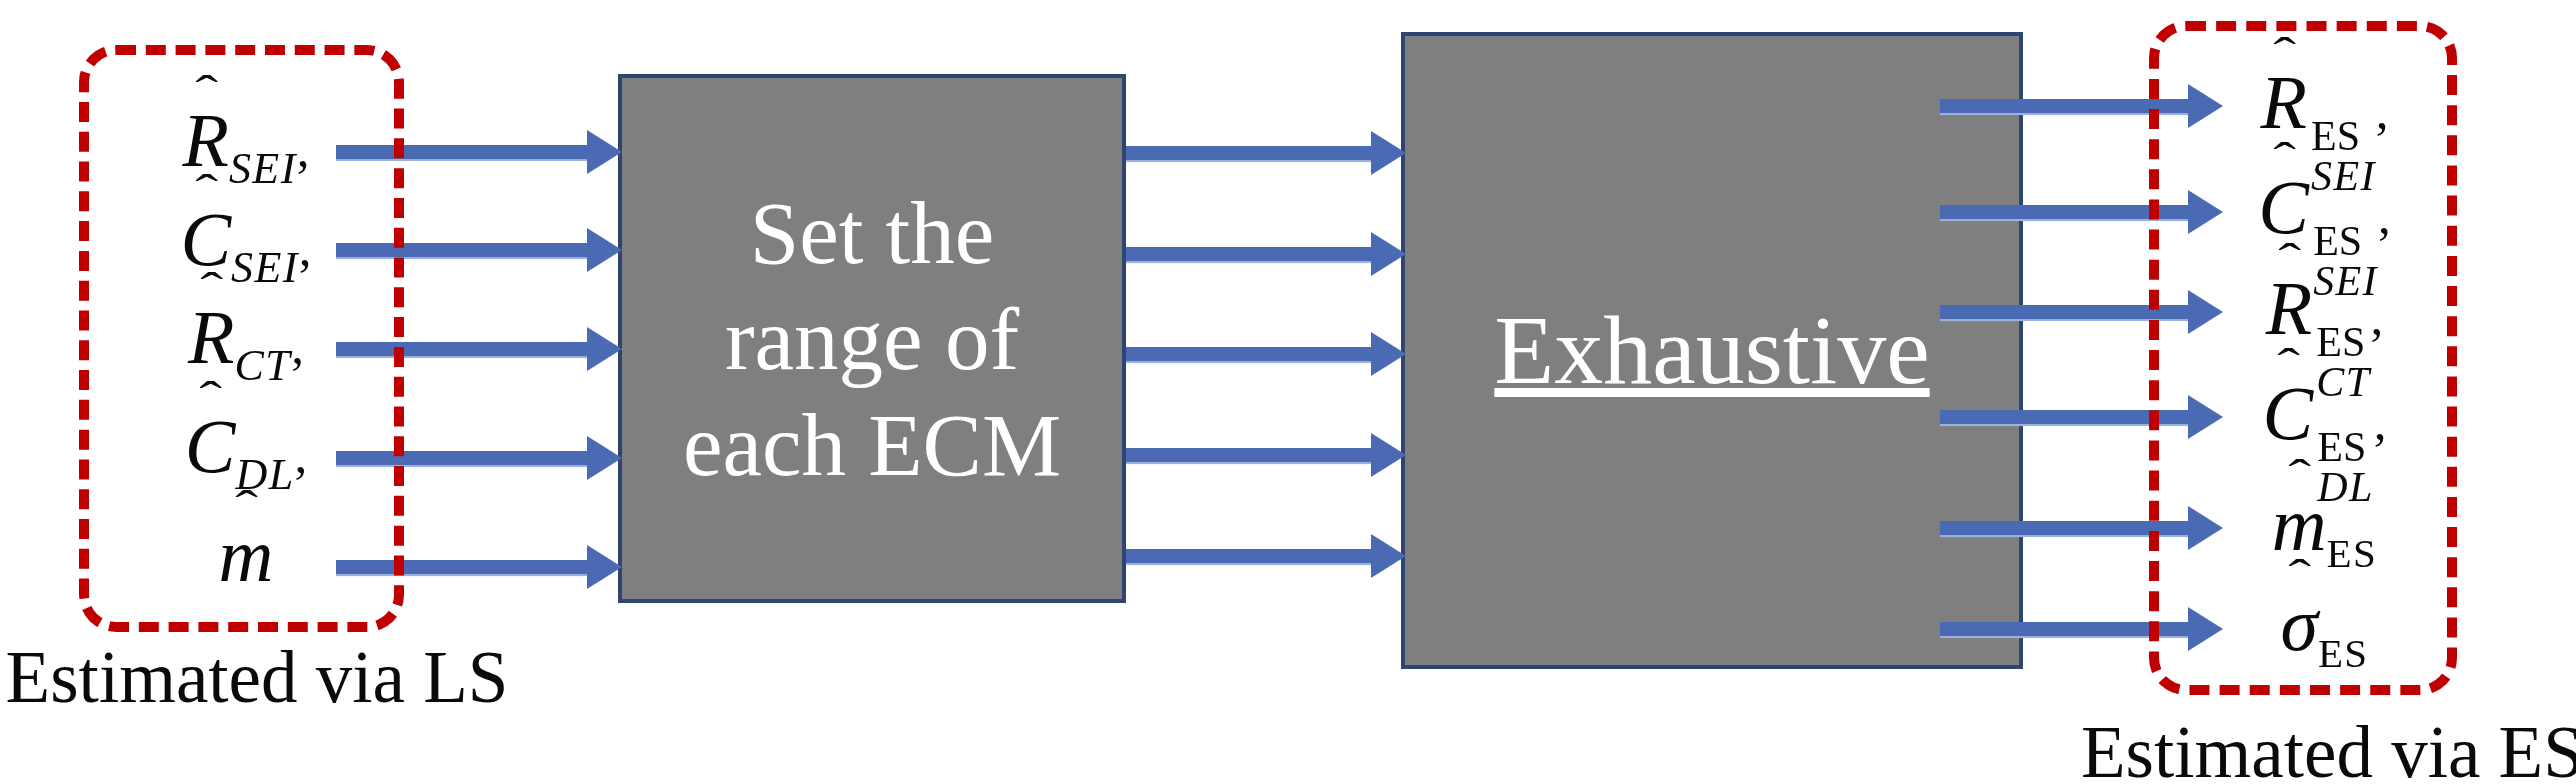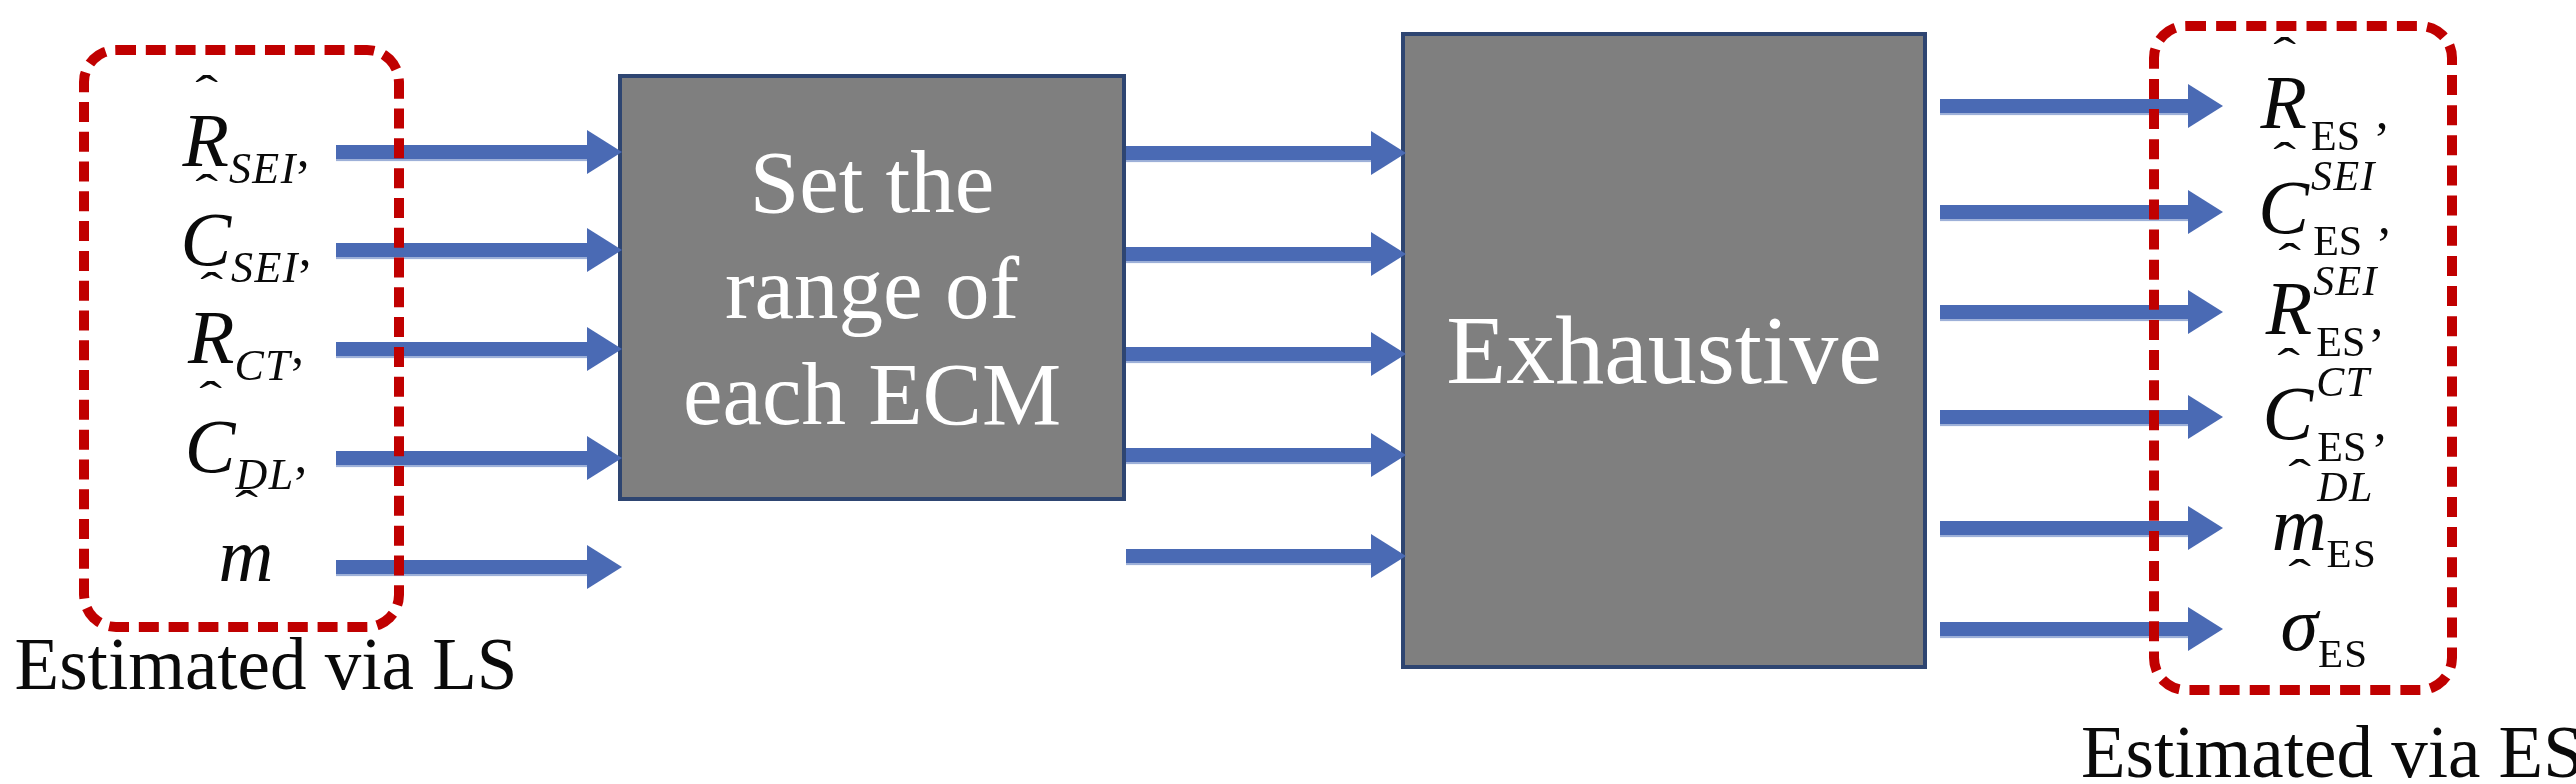--- a/index.html
+++ b/index.html
@@ -13,22 +13,22 @@
     background:transparent; z-index:3; pointer-events:none;
   }
   
   .proc-box {
     position:absolute; background:#7f7f7f; border:4.9px solid #2e4571;
     box-sizing:border-box; z-index:1;
     display:flex; flex-direction:column; justify-content:center; align-items:center;
     color:#ffffff; text-align:center;
   }
   .proc-box .line { white-space:nowrap; }
-  #box1 { left:618px; top:74px; width:508px; height:427px; font-size:89px; line-height:106px; }
-  #box2 { left:1401px; top:32px; width:526px; height:637px; font-size:98px; line-height:121px; }
+  #box1 { left:618px; top:74px; width:508px; height:529px; font-size:89px; line-height:106px; }
+  #box2 { left:1401px; top:32px; width:622px; height:637px; font-size:98px; line-height:121px;text-decoration:underline; }
   
   .arrow {
     position:absolute; height:45px; display:flex; align-items:center; z-index:2;
   }
   .arrow .shaft { flex:1 1 auto; height:14px; background:#4a6ab4; box-shadow:0 2.1px 0 #9db0d8; }
   .arrow .head {
     flex:0 0 auto; width:0; height:0;
     border-top:22px solid transparent; border-bottom:22px solid transparent;
     border-left:35px solid #4a6ab4;
   }
@@ -181,17 +181,17 @@
         <span class="sub">DL</span>
       </span><span class="mcomma">,</span>
   </div>
   <div class="mlabel" style="left:2205px; top:468px; width:239px;">
     <span class="msym"><span class="hat">ˆ</span><span>m</span></span><span class="msub up">ES</span><span class="mcomma"></span>
   </div>
   <div class="mlabel" style="left:2205px; top:568px; width:239px;">
     <span class="msym"><span class="hat">ˆ</span><span>σ</span></span><span class="msub up">ES</span><span class="mcomma"></span>
   </div>
 
-  <div class="caption" style="left:5.6px; top:627px;margin-left:9px;">Estimated via LS</div>
+  <div class="caption" style="left:5.6px; top:640px;">Estimated via LS</div>
   <div class="caption" style="left:2081px; top:715px;">Estimated via ES</div>
 
 </div>
 
 
 </body></html>

